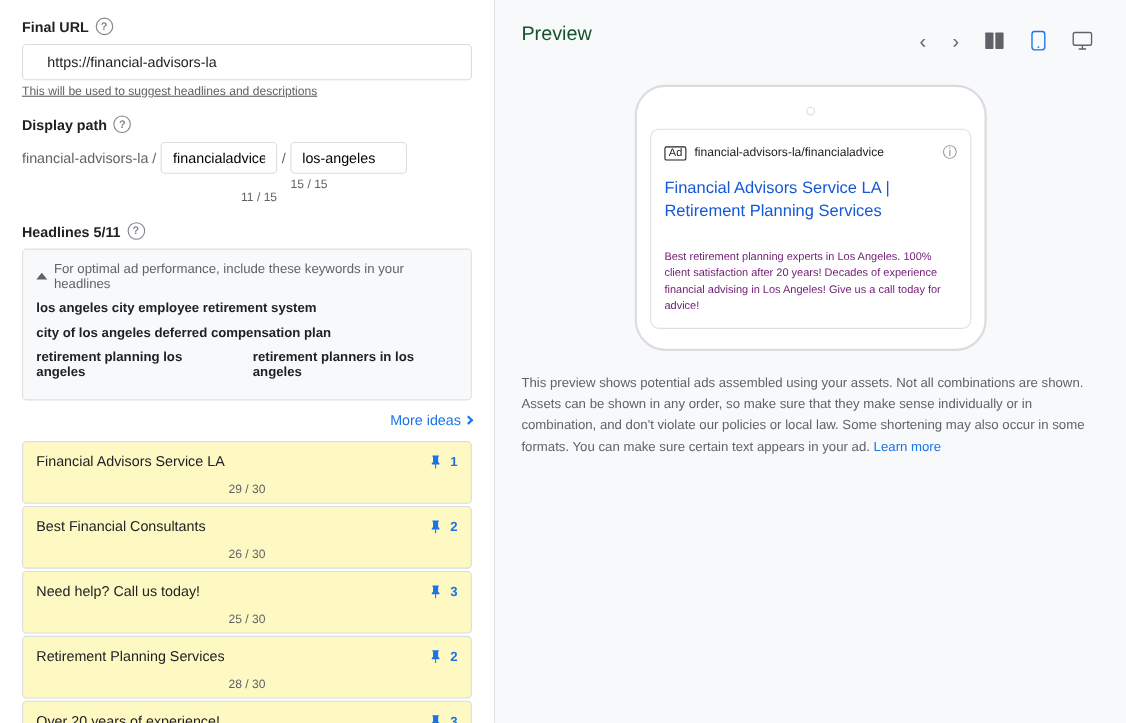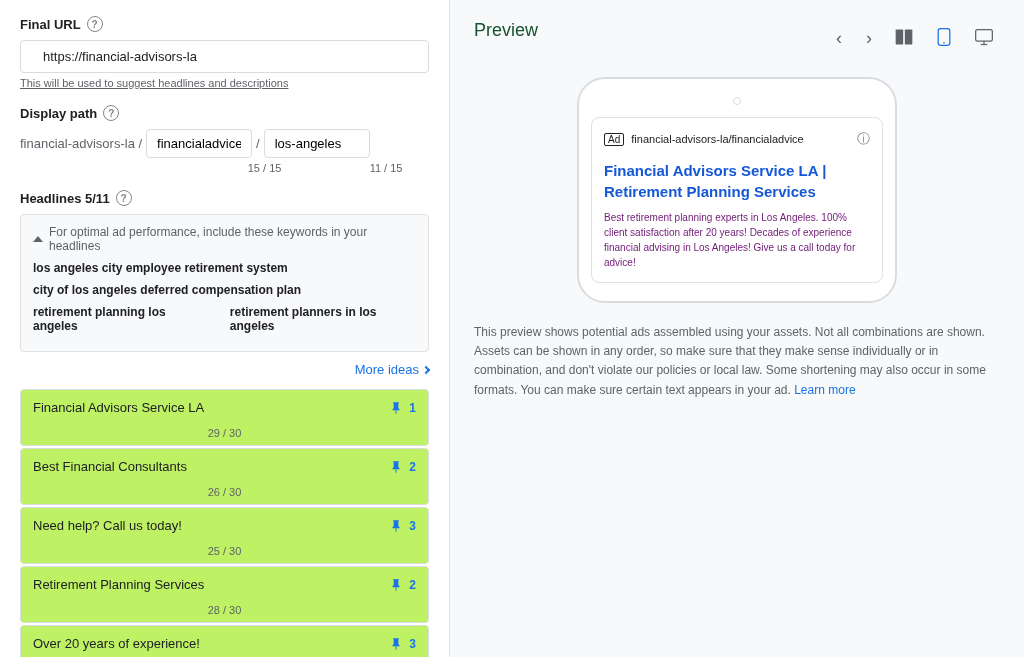--- a/index.html
+++ b/index.html
@@ -118,21 +118,21 @@
       border-top: 2px solid #1a73e8;
       border-right: 2px solid #1a73e8;
       transform: rotate(45deg);
     }
 
     
     .headline-item {
       border: 1px solid #dadce0;
       border-radius: 4px;
       margin-bottom: 2px;
-      background: #bef264;
+      background: #fef9c3;
     }
     .headline-main {
       display: flex;
       align-items: center;
       padding: 10px 12px;
     }
     .headline-text {
       flex: 1;
       font-size: 13px;
       color: #202124;
@@ -239,22 +239,22 @@
     }
     .ad-url { font-size: 11px; color: #202124; }
     .ad-info-icon {
       color: #80868b;
       font-size: 13px;
       cursor: pointer;
     }
     .ad-headline {
       font-size: 15px;
       color: #1558d6;
-      font-weight: 700;
-      margin-bottom: 8px;
+      font-weight: 400;
+      margin-bottom: 24px;
       line-height: 1.4;
       cursor: pointer;
     }
     .ad-desc {
       font-size: 10px;
       color: #701a75;
       line-height: 1.5;
     }
 
     .preview-note {
@@ -296,21 +296,21 @@
   <div class="section-label">
     <span>Display path</span>
     <span class="help-icon">?</span>
   </div>
   <div class="display-path-row">
     <span class="path-prefix">financial-advisors-la /</span>
     <input class="path-input" type="text" value="financialadvice" style="">
     <span class="path-divider">/</span>
     <input class="path-input" type="text" value="los-angeles" style="">
   </div>
-  <div style="display:flex; padding-left:158px; gap:30px; margin-bottom:16px;">
+  <div style="display:flex; padding-left:158px; margin-bottom:16px;flex-direction:column;">
     <span class="char-count" style="width:130px; text-align:center;">15 / 15</span>
     <span class="char-count" style="width:115px; text-align:center;">11 / 15</span>
   </div>
 
   
   <div class="headlines-section">
     <div class="section-label">
       <span>Headlines 5/11</span>
       <span class="help-icon">?</span>
     </div>

